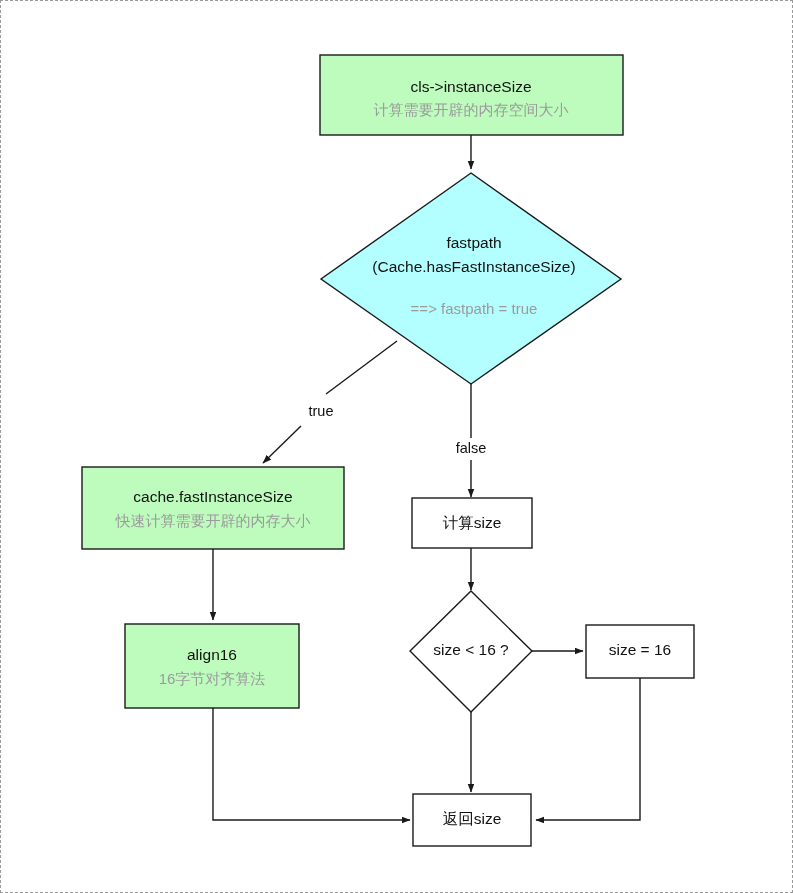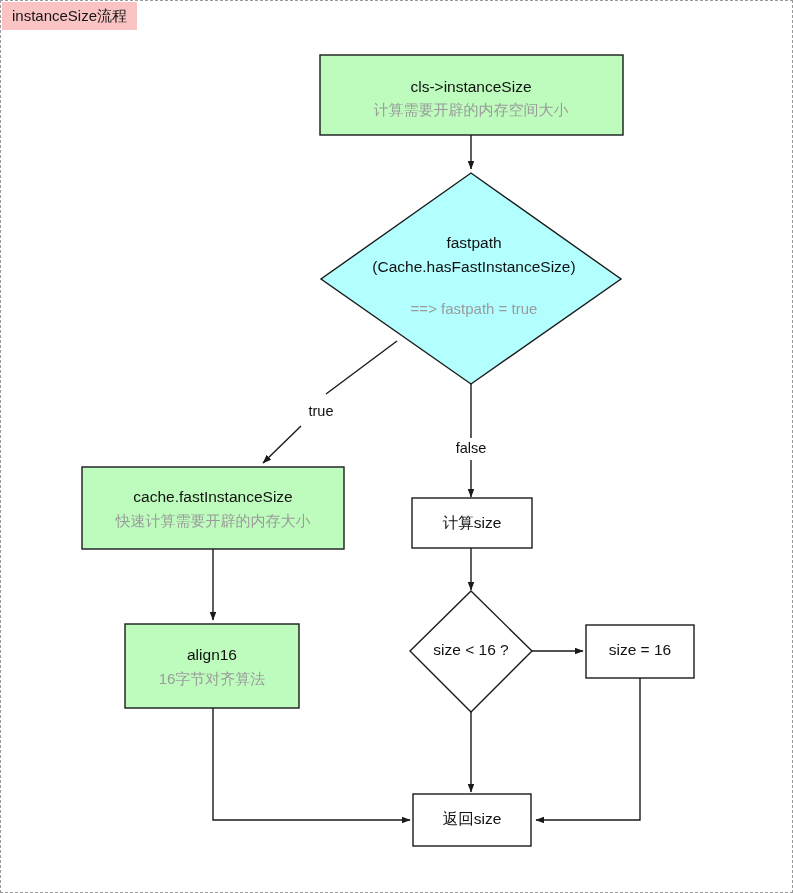--- a/index.html
+++ b/index.html
@@ -69,21 +69,20 @@
     line-height: 1;
     font-family: "Liberation Sans", "DejaVu Sans", sans-serif;
     white-space: nowrap;
   }
 </style>
 </head>
 <body>
 
 <div id="canvas">
 
-  <div class="title-badge">instanceSize流程</div>
 
   <svg id="flow-svg" viewBox="0 0 793 893">
     <defs>
       <marker id="arrow" markerWidth="10" markerHeight="10" refX="8.4" refY="3.4" orient="auto" markerUnits="userSpaceOnUse">
         <path d="M0,0 L9,3.4 L0,6.8 z" fill="#1a1a1a"></path>
       </marker>
     </defs>
 
     <line class="edge-line" x1="470" y1="134" x2="470" y2="168" marker-end="url(#arrow)"></line>
 

